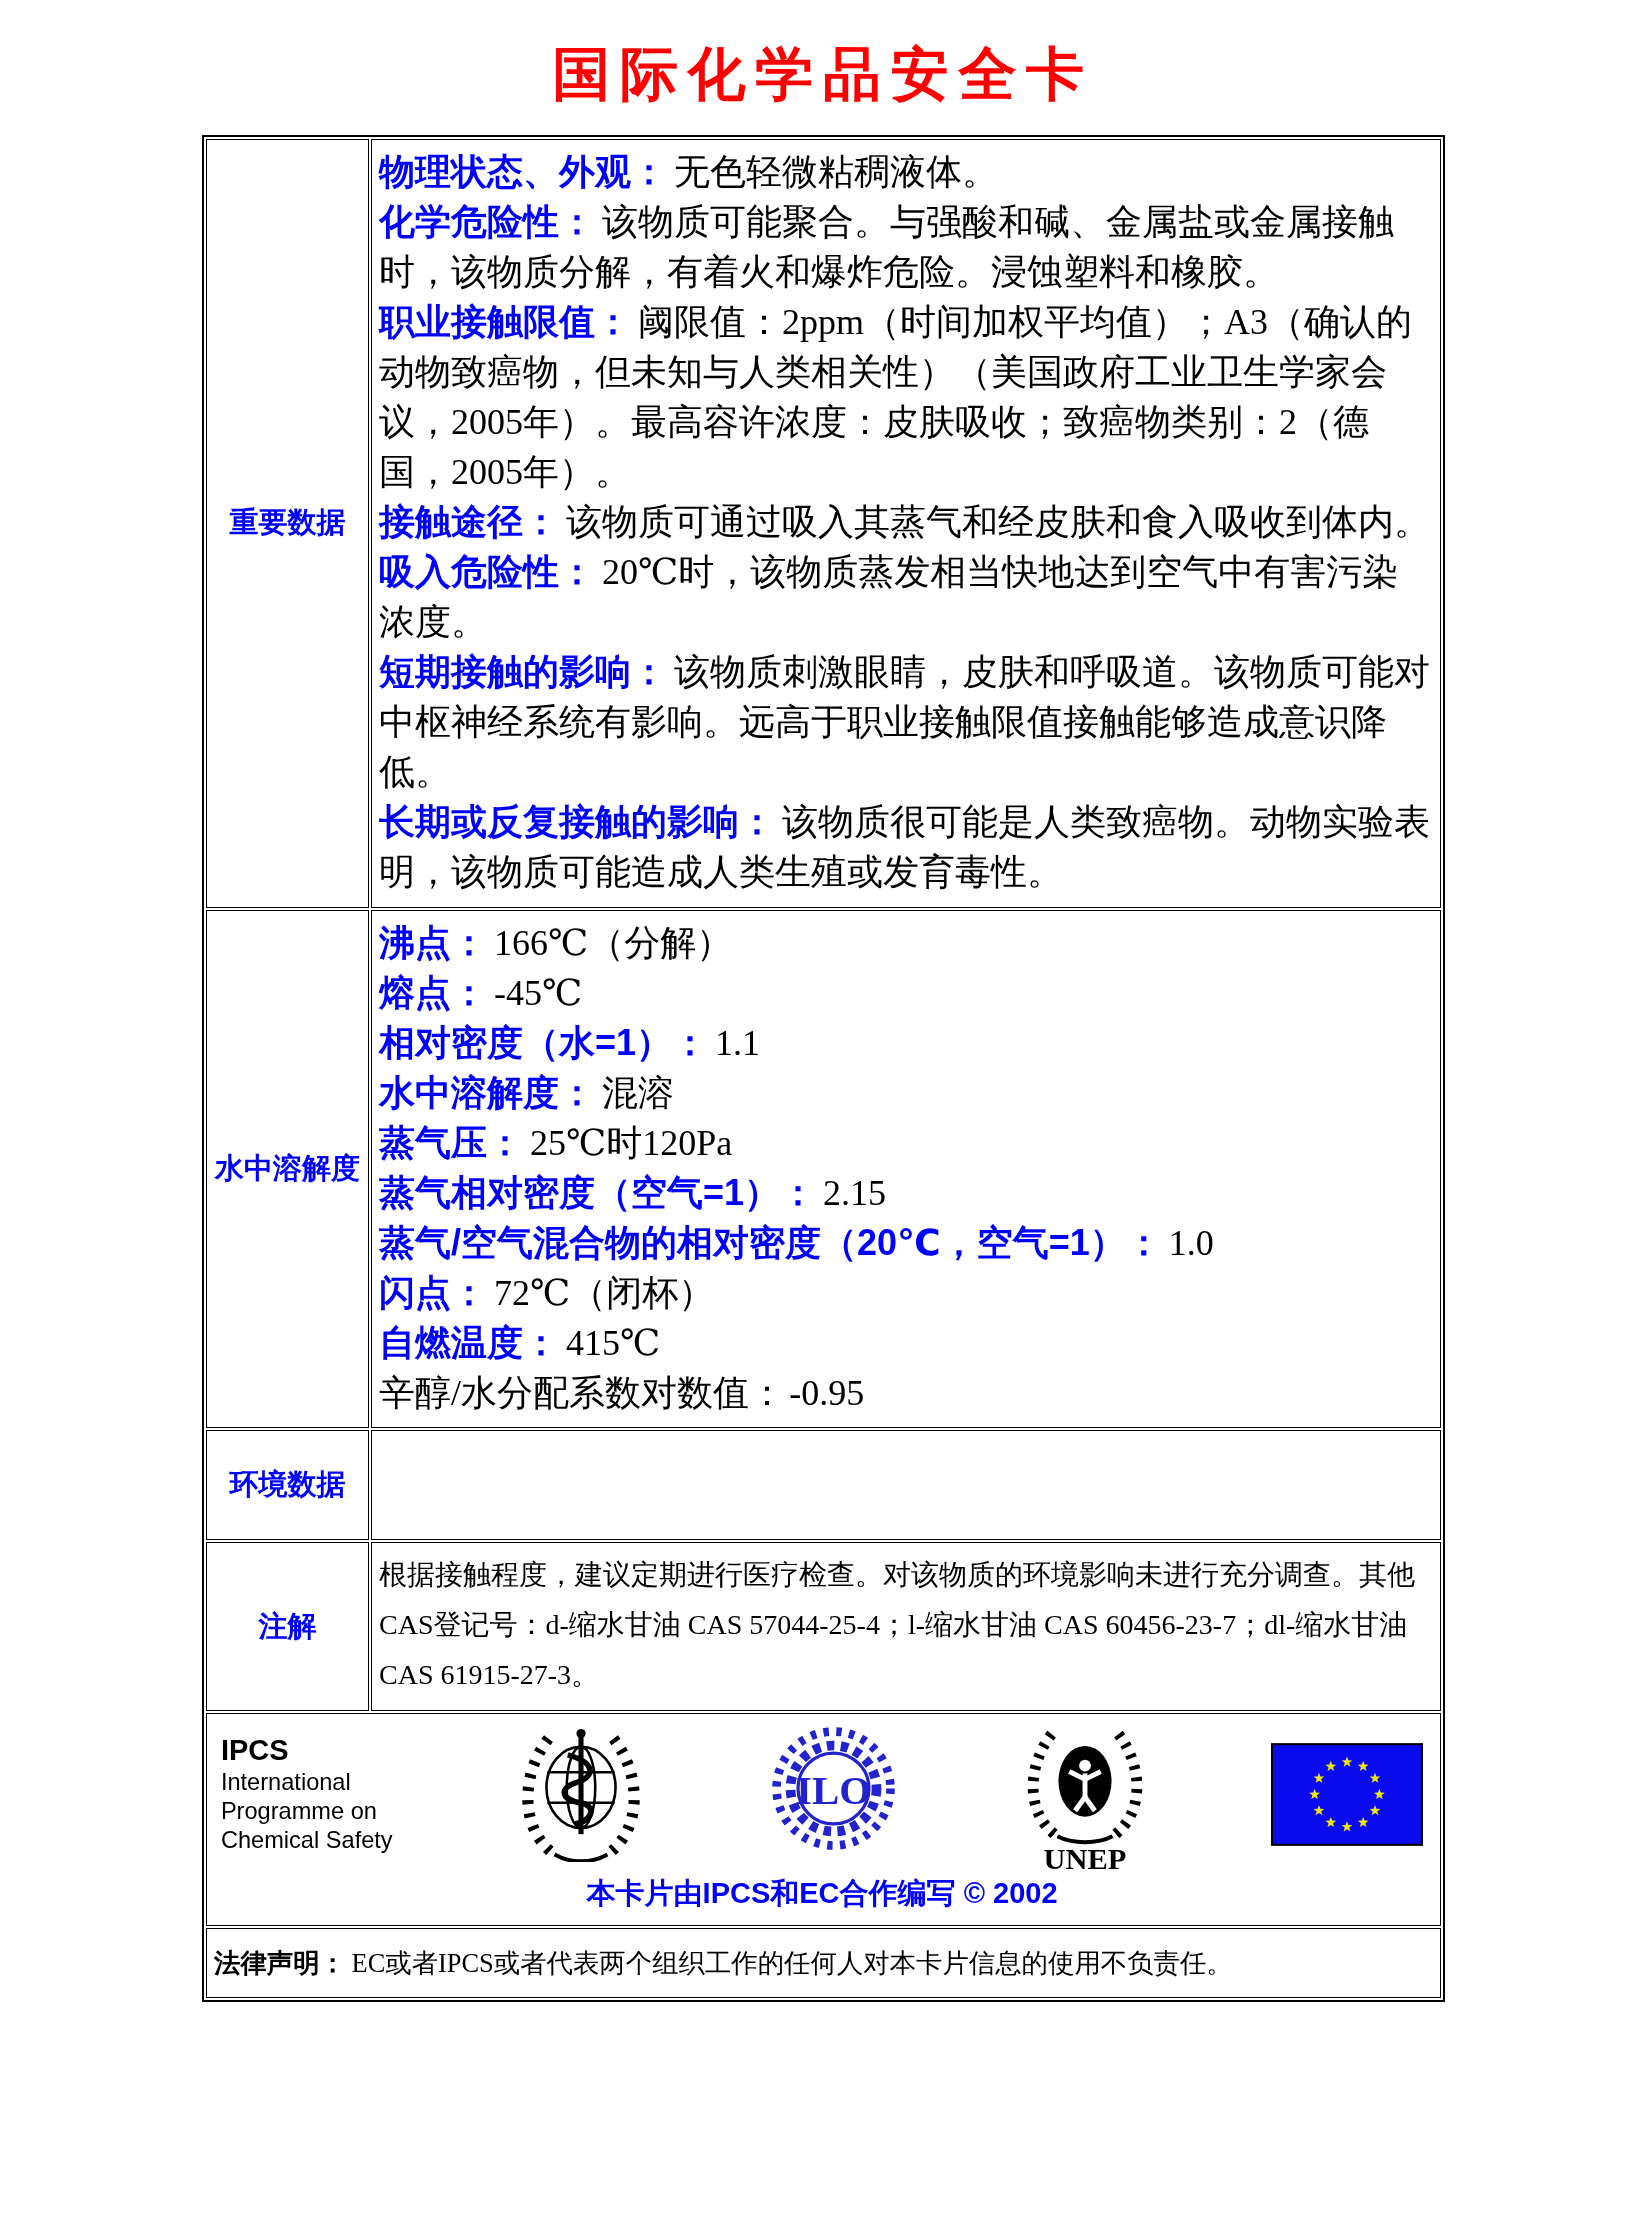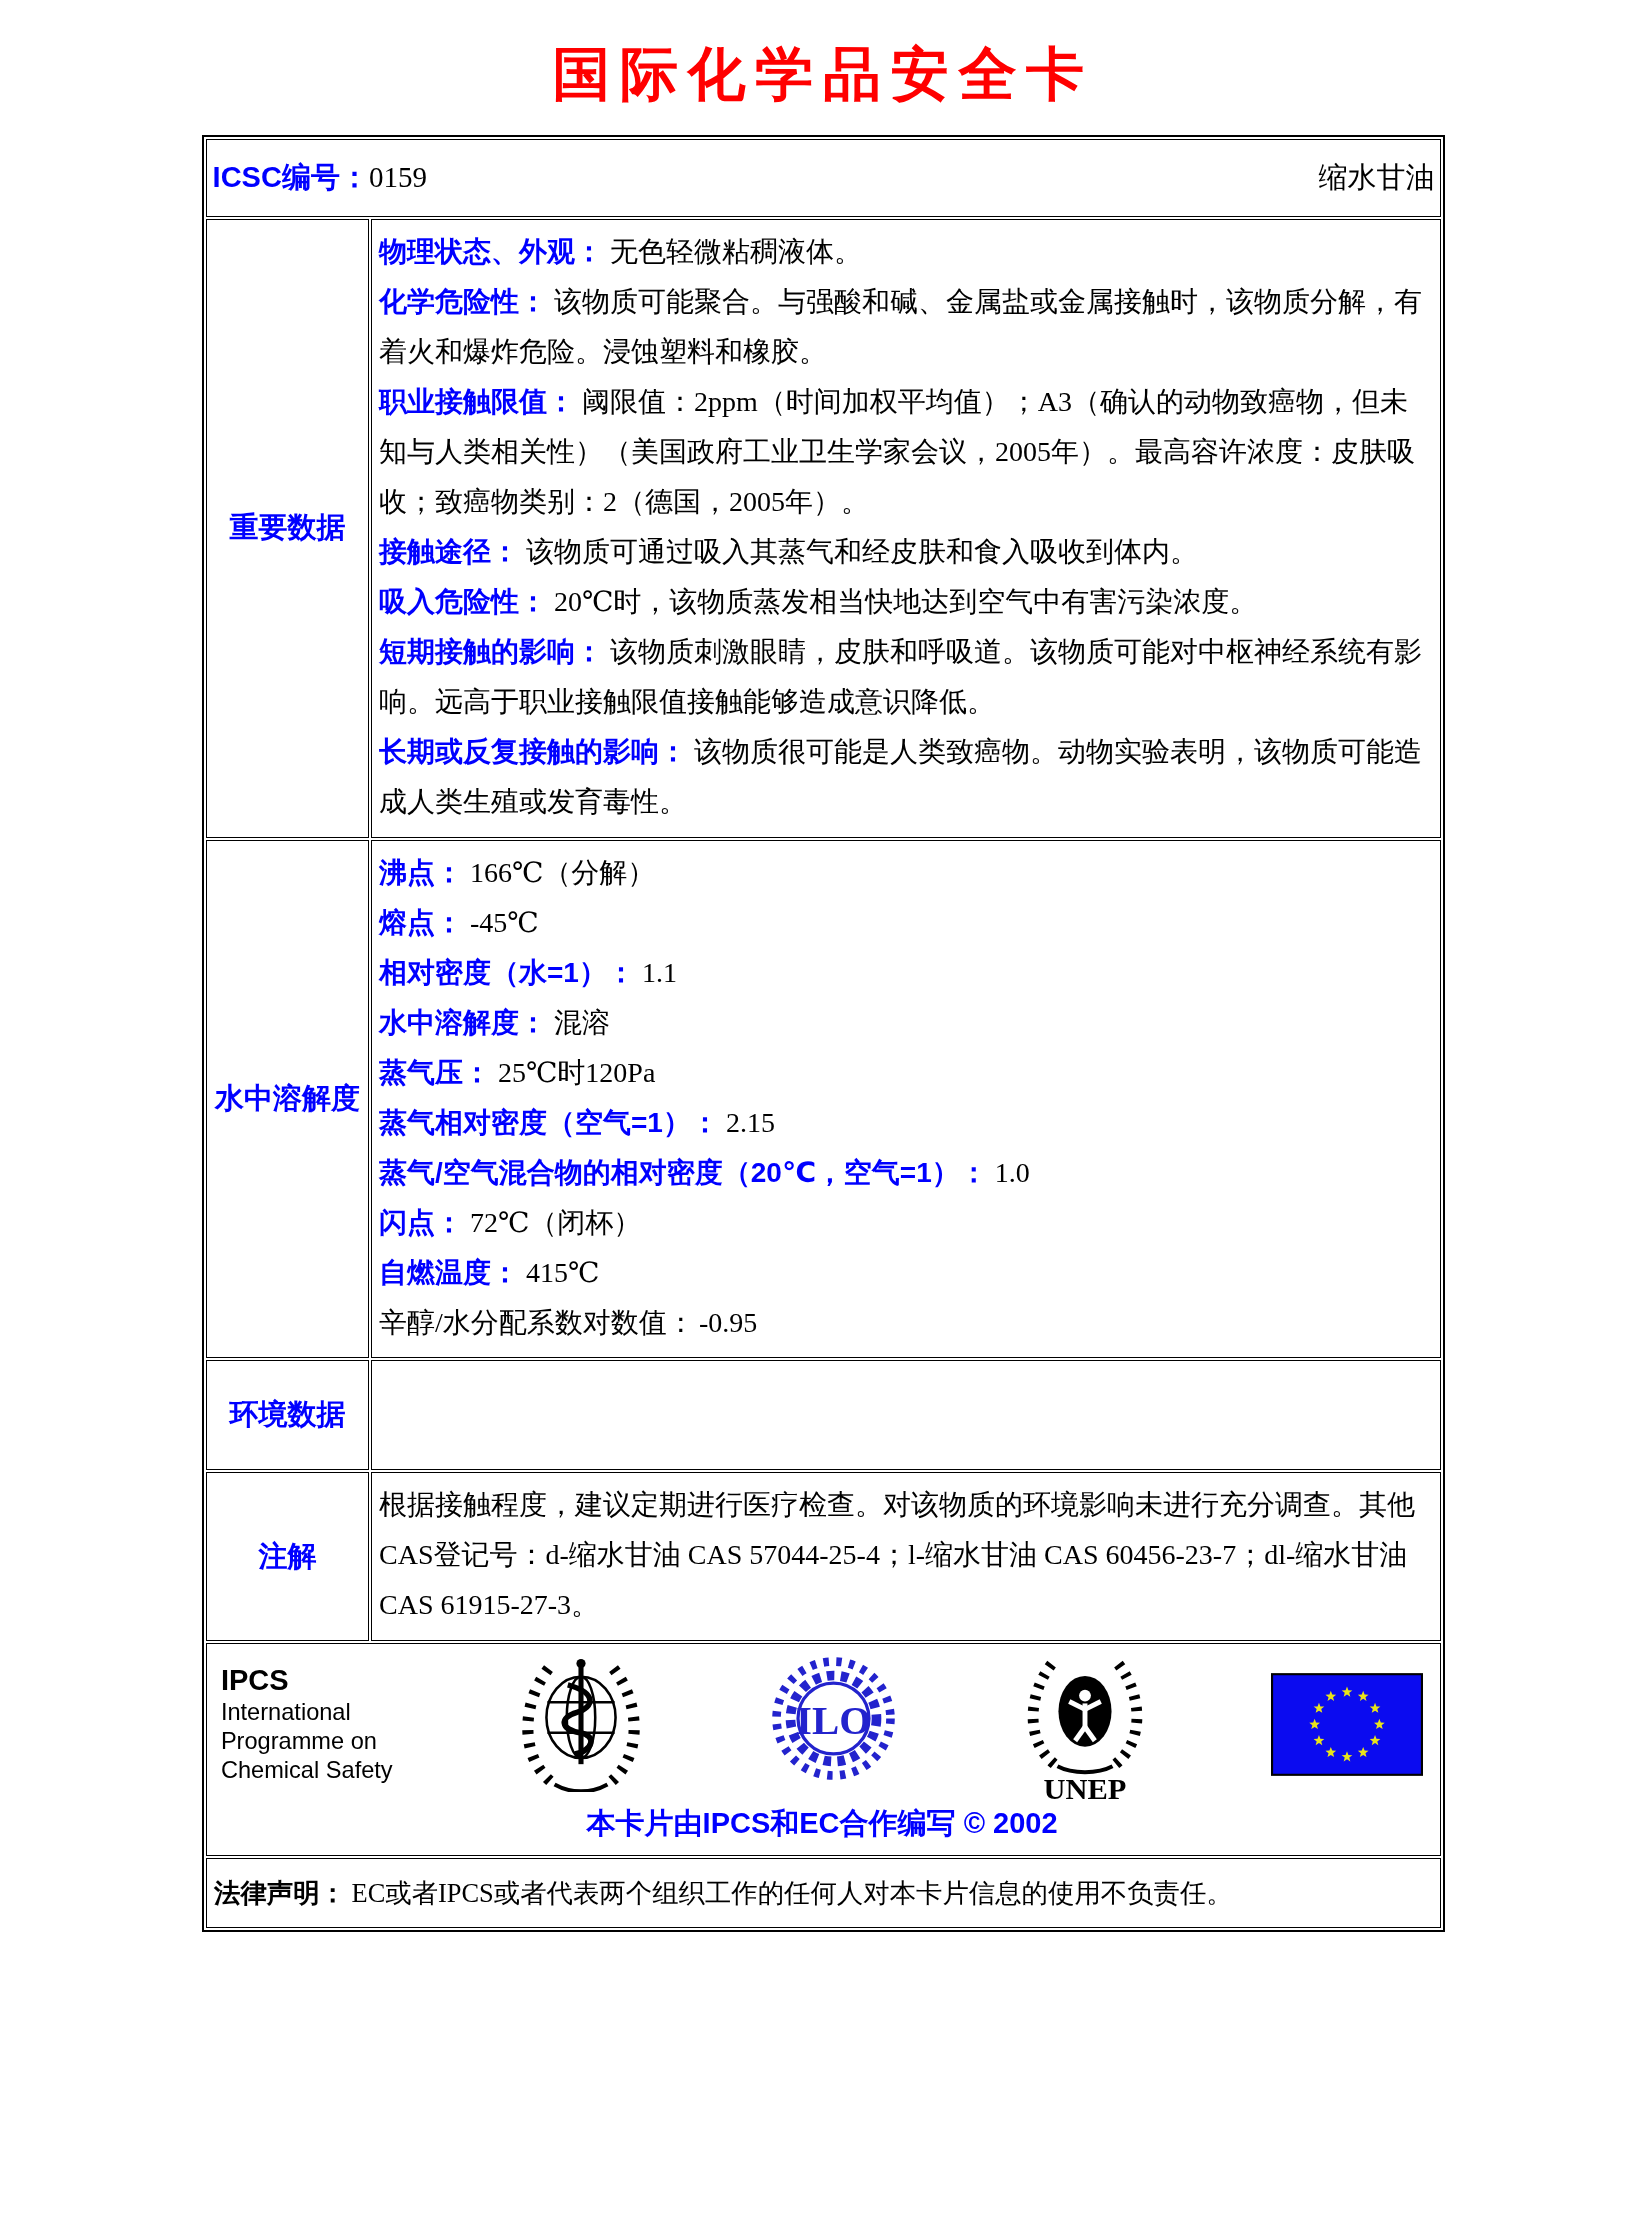--- a/index.html
+++ b/index.html
@@ -53,21 +53,21 @@
   .hdr{
     display:flex;justify-content:space-between;align-items:center;
     padding:18px 5.6px;
     font-size:29px;
   }
   .blue-label{
     font-family:"Liberation Sans","DejaVu Sans",sans-serif;
     font-weight:bold;
     color:var(--label-blue);
   }
-  .entry{font-size:28px;line-height:50px;}
+  .entry{font-size:36px;line-height:50px;}
   .entry-label{
     font-family:"Liberation Sans","DejaVu Sans",sans-serif;
     font-weight:bold;
     color:var(--label-blue);
     margin-right:7px;
   }
   .entry-label.black-label{
     color:var(--ink);
     font-family:"Liberation Serif","DejaVu Serif",serif;
     font-weight:normal;
@@ -105,30 +105,20 @@
   svg{display:block;}
 </style>
 </head>
 <body>
 
 <div class="page-title">国际化学品安全卡</div>
 
 <table class="card">
 
   <tbody>
-      <tr>
-    <td colspan="2">
-      <div class="hdr">
-        <div>
-          <span class="blue-label">ICSC编号：</span><span>0159</span>
-        </div>
-        <div>缩水甘油</div>
-      </div>
-    </td>
-  </tr>
 
   <tr>
     <td class="rowlabel">重要数据</td>
     <td class="content">
       <div>
             <div class="entry"><span class="entry-label">物理状态、外观：</span><span class="entry-text">无色轻微粘稠液体。</span></div>
             <div class="entry"><span class="entry-label">化学危险性：</span><span class="entry-text">该物质可能聚合。与强酸和碱、金属盐或金属接触时，该物质分解，有着火和爆炸危险。浸蚀塑料和橡胶。</span></div>
             <div class="entry"><span class="entry-label">职业接触限值：</span><span class="entry-text">阈限值：2ppm（时间加权平均值）；A3（确认的动物致癌物，但未知与人类相关性）（美国政府工业卫生学家会议，2005年）。最高容许浓度：皮肤吸收；致癌物类别：2（德国，2005年）。</span></div>
             <div class="entry"><span class="entry-label">接触途径：</span><span class="entry-text">该物质可通过吸入其蒸气和经皮肤和食入吸收到体内。</span></div>
             <div class="entry"><span class="entry-label">吸入危险性：</span><span class="entry-text">20℃时，该物质蒸发相当快地达到空气中有害污染浓度。</span></div>

